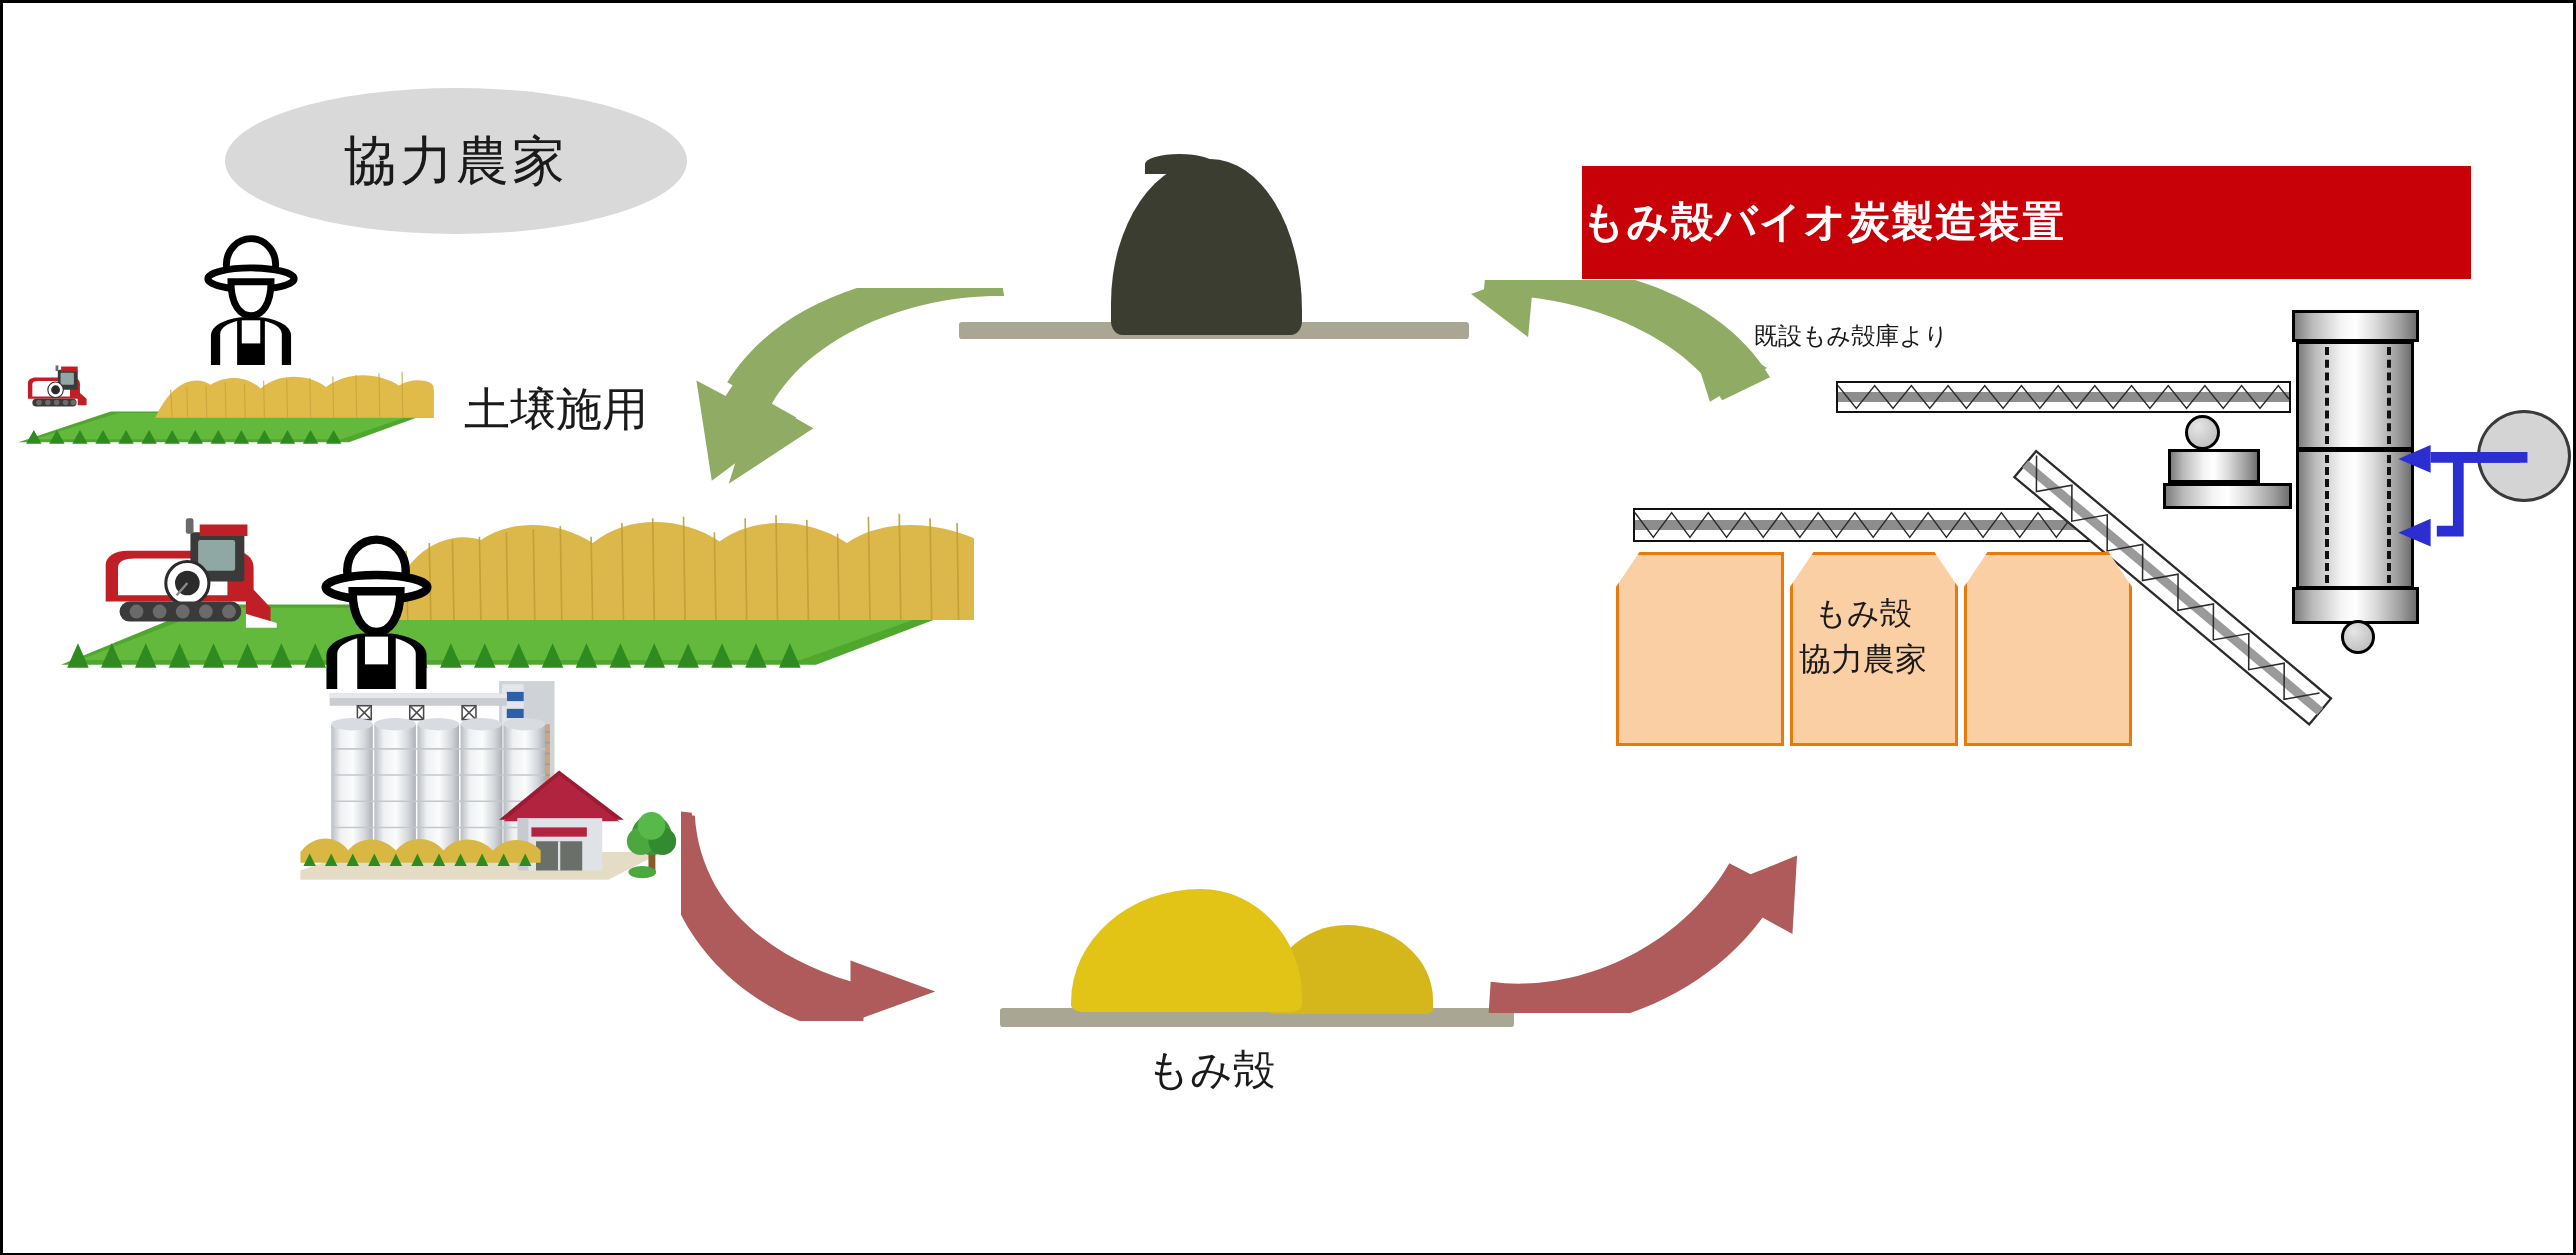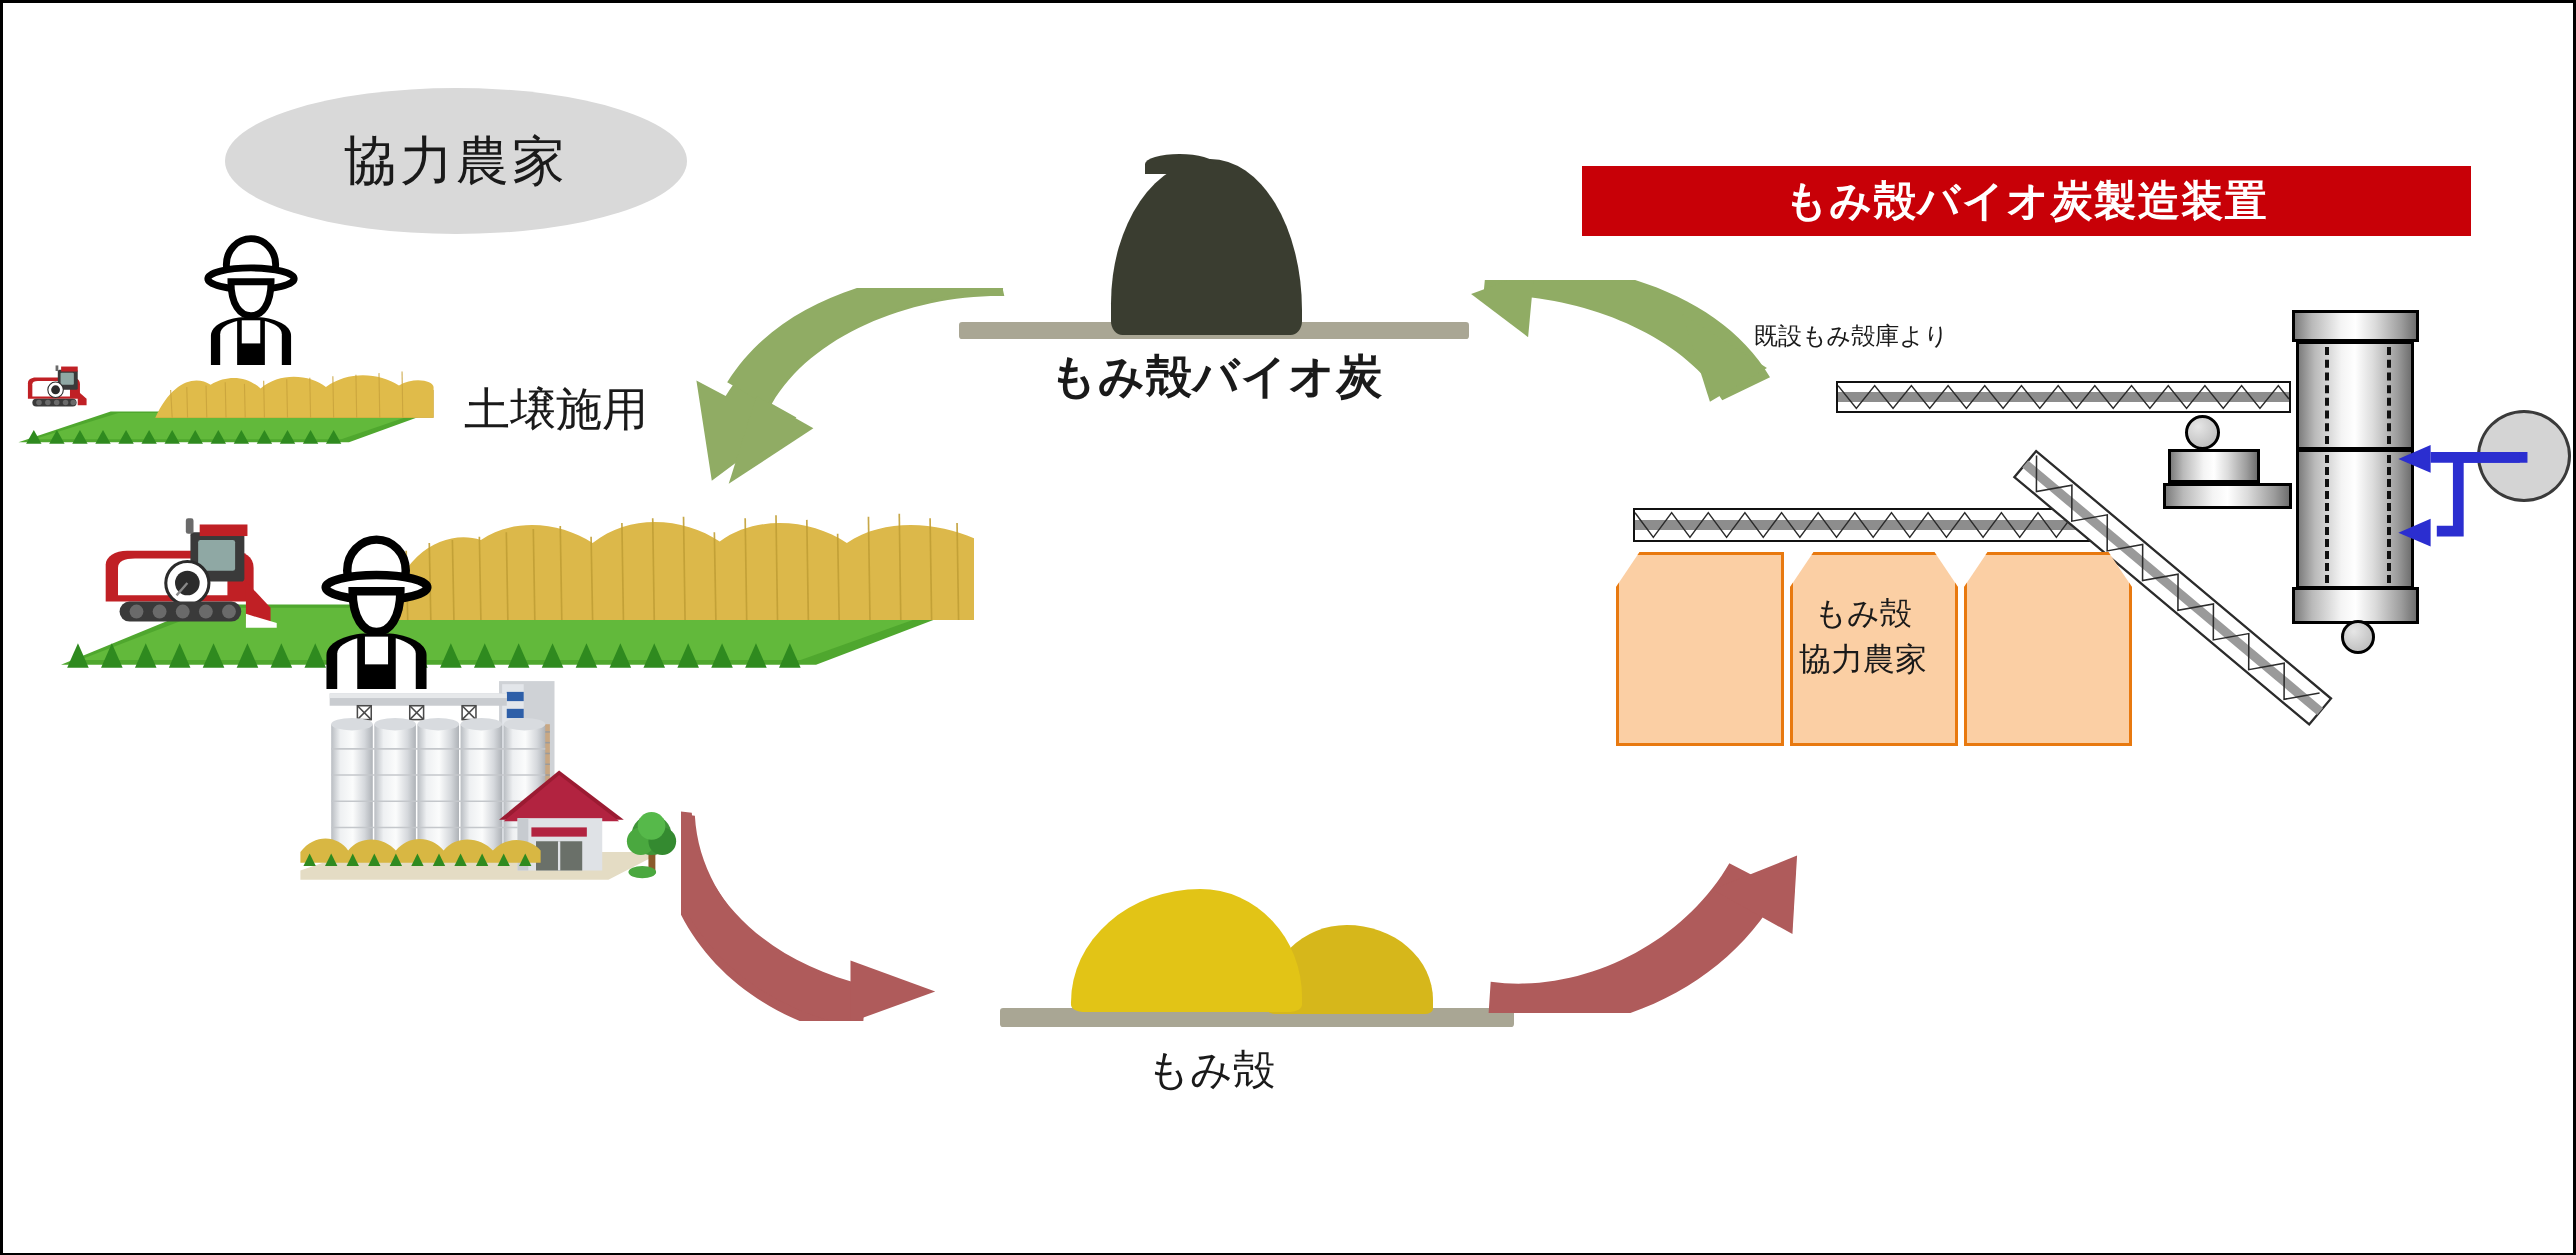--- a/index.html
+++ b/index.html
@@ -35,23 +35,23 @@
     width: 462px; height: 146px;
     background: #d9d9d9;
     border-radius: 50%;
     display: flex; align-items: center; justify-content: center;
   }
   #farmers-ellipse .jp { font-size: 53px; letter-spacing: 3.1px; }
 
   
   #equipment-banner {
     left: 1579px; top: 163px;
-    width: 889px; height: 70px;
+    width: 889px; height: 113px;
     background: #c80007;
-    display: flex; align-items: center; justify-content: center;
+    display: flex; align-items: center; justify-content: flex-start;
   }
   #equipment-banner .jp {
     color: #ffffff; font-size: 42px; font-weight: bold; letter-spacing: 1.5px;
   }
 
   #label-soil { left: 461px; top: 378px; font-size: 46px; }
   #label-harvest { left: 588px; top: 678px; font-size: 46px; }
   #label-biochar {
     left: 1047px; top: 345px; font-size: 46px; font-weight: bold; letter-spacing: 0.8px;
   }
@@ -423,21 +423,20 @@
           <polygon points="200,270 208,254 216,270"></polygon>
         <polygon points="228,270 236,254 244,270"></polygon>
           <polygon points="256,270 264,254 272,270"></polygon>
         <polygon points="284,270 292,254 300,270"></polygon>
       </g>
     </svg>
   </div>
 
   <div class="abs pile-base" id="biochar-base"></div>
   <div class="abs" id="biochar-pile"></div>
-  <div class="abs jp" id="label-biochar">もみ殻バイオ炭</div>
 
   <div class="abs pile-base" id="husk-base"></div>
   <div class="abs" id="husk-pile-right"></div>
   <div class="abs" id="husk-pile-main"></div>
   <div class="abs jp" id="label-husk">もみ殻</div>
 
   <svg class="abs flow-arrow" style="left:678px; top:285px; width:331px; height:216px;" viewBox="0 0 430 280">
     <path d="M420,10 C300,8 170,60 118,150 L150,168 L40,250 L20,120 L58,140 C120,38 270,-14 416,-8 Z" fill="#90ac64"></path>
     <path d="M418,6 C300,4 168,58 112,152 L60,122 C126,16 268,-30 420,-24 Z" fill="#90ac64"></path>
     <polygon points="98,140 172,182 62,254" fill="#90ac64"></polygon>

